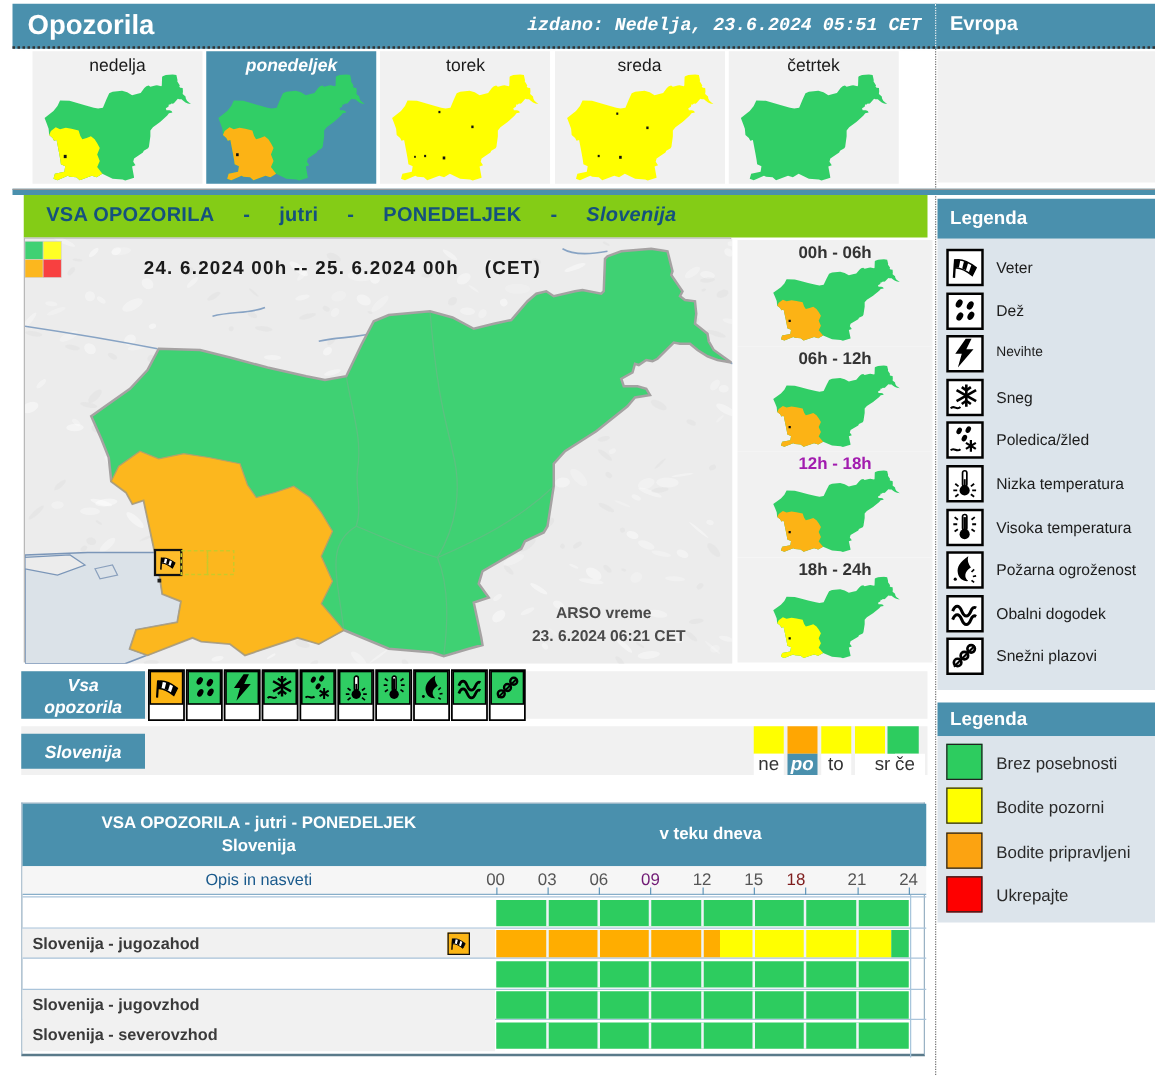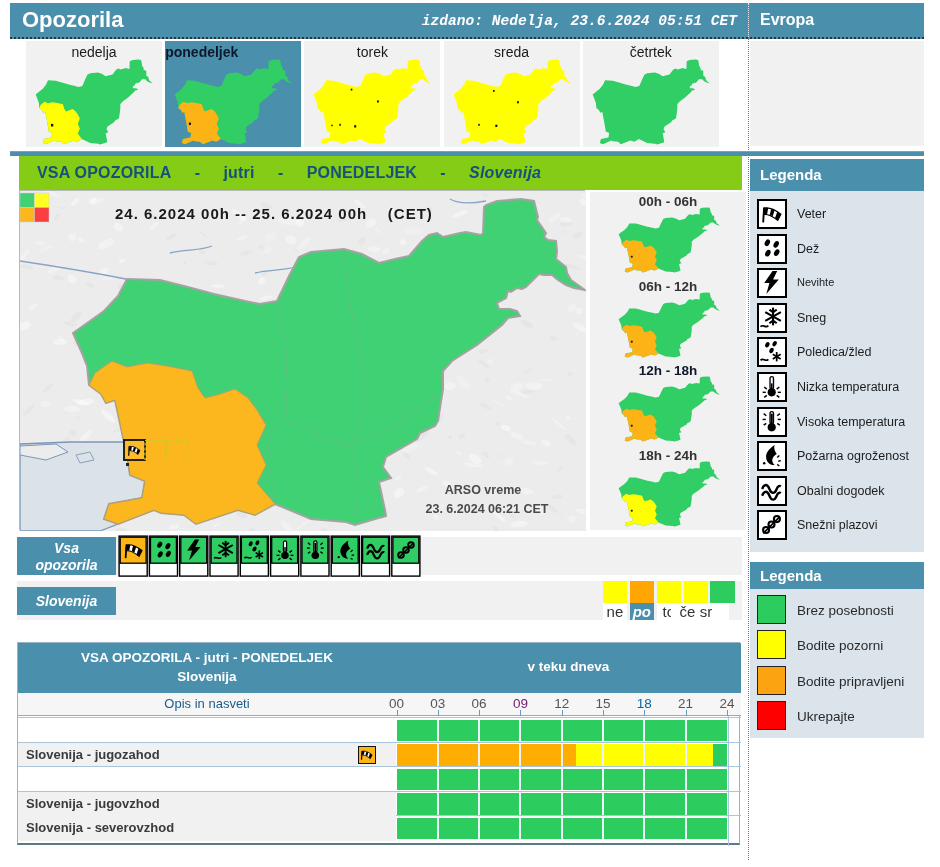--- a/index.html
+++ b/index.html
@@ -16,21 +16,21 @@
 </div>
 <div class="abs" style="left:26.0px;top:41px;width:136px;height:106px;background:#f1f1f1">
 <div style="text-align:center;font-size:14px;padding-top:3px;color:#1a1a1a">nedelja</div>
 <div class="abs" style="left:9px;top:18px"><svg width="118" height="86" viewBox="50 6 516 330" preserveAspectRatio="none">
           <polygon points="107,88 140,89 164,95 194,103 225,110 240,113 257,110 269,85 279,66 291,61 324,58 342,63 359,72 375,68 389,65 402,50 409,44 417,42 423,46 440,42 446,41 461,44 463,42 464,16 466,14 477,10 501,8 514,10 518,26 517,29 526,42 524,46 528,49 536,50 537,60 536,68 546,76 547,82 551,89 558,94 565,99 554,97 546,94 538,89 532,84 524,84 519,83 506,96 502,98 497,97 491,101 488,100 486,107 477,112 479,118 490,118 497,120 500,125 488,127 482,134 462,150 457,154 432,170 423,180 423,198 418,230 415,235 400,242 397,248 366,266 363,276 371,287 359,291 365,319 366,325 355,328 335,334 326,331 291,328 255,313 235,324 218,319 176,333 164,324 141,322 134,319 98,333 84,328 89,313 122,307 125,290 110,284 108,271 104,251 95,209 86,212 81,203 69,194 67,175 61,160 53,142 84,120 98,105" fill="#31ce66"></polygon>
           <polygon points="172,180 147,175 127,172 107,176 92,170 75,182 69,194 81,203 86,212 95,209 104,251 108,271 110,284 125,290 122,307 89,313 84,328 98,333 134,319 141,322 164,324 176,333 218,319 235,324 255,313 237,292 246,274 237,254 246,234 237,219 228,207 215,198 200,203 185,207 178,197" fill="#ffff00"></polygon>
           <rect x="120" y="255" width="10" height="10" fill="#111"></rect>
         </svg></div>
 </div>
 <div class="abs" style="left:165.2px;top:41px;width:136px;height:106px;background:#4a90ad">
-<div style="font-size:14px;padding-top:3px;color:#0f172a;font-weight:bold;">ponedeljek</div>
+<div style="text-align:center;font-size:14px;padding-top:3px;color:#ffffff;font-weight:bold;font-style:italic">ponedeljek</div>
 <div class="abs" style="left:9px;top:18px"><svg width="118" height="86" viewBox="50 6 516 330" preserveAspectRatio="none">
           <polygon points="107,88 140,89 164,95 194,103 225,110 240,113 257,110 269,85 279,66 291,61 324,58 342,63 359,72 375,68 389,65 402,50 409,44 417,42 423,46 440,42 446,41 461,44 463,42 464,16 466,14 477,10 501,8 514,10 518,26 517,29 526,42 524,46 528,49 536,50 537,60 536,68 546,76 547,82 551,89 558,94 565,99 554,97 546,94 538,89 532,84 524,84 519,83 506,96 502,98 497,97 491,101 488,100 486,107 477,112 479,118 490,118 497,120 500,125 488,127 482,134 462,150 457,154 432,170 423,180 423,198 418,230 415,235 400,242 397,248 366,266 363,276 371,287 359,291 365,319 366,325 355,328 335,334 326,331 291,328 255,313 235,324 218,319 176,333 164,324 141,322 134,319 98,333 84,328 89,313 122,307 125,290 110,284 108,271 104,251 95,209 86,212 81,203 69,194 67,175 61,160 53,142 84,120 98,105" fill="#31ce66"></polygon>
           <polygon points="172,180 147,175 127,172 107,176 92,170 75,182 69,194 81,203 86,212 95,209 104,251 108,271 110,284 125,290 122,307 89,313 84,328 98,333 134,319 141,322 164,324 176,333 218,319 235,324 255,313 237,292 246,274 237,254 246,234 237,219 228,207 215,198 200,203 185,207 178,197" fill="#fcb315"></polygon>
           <rect x="115" y="250" width="9" height="9" fill="#111"></rect>
         </svg></div>
 </div>
 <div class="abs" style="left:304.4px;top:41px;width:136px;height:106px;background:#f1f1f1">
 <div style="text-align:center;font-size:14px;padding-top:3px;color:#1a1a1a">torek</div>
 <div class="abs" style="left:9px;top:18px"><svg width="118" height="86" viewBox="50 6 516 330" preserveAspectRatio="none">
           <polygon points="107,88 140,89 164,95 194,103 225,110 240,113 257,110 269,85 279,66 291,61 324,58 342,63 359,72 375,68 389,65 402,50 409,44 417,42 423,46 440,42 446,41 461,44 463,42 464,16 466,14 477,10 501,8 514,10 518,26 517,29 526,42 524,46 528,49 536,50 537,60 536,68 546,76 547,82 551,89 558,94 565,99 554,97 546,94 538,89 532,84 524,84 519,83 506,96 502,98 497,97 491,101 488,100 486,107 477,112 479,118 490,118 497,120 500,125 488,127 482,134 462,150 457,154 432,170 423,180 423,198 418,230 415,235 400,242 397,248 366,266 363,276 371,287 359,291 365,319 366,325 355,328 335,334 326,331 291,328 255,313 235,324 218,319 176,333 164,324 141,322 134,319 98,333 84,328 89,313 122,307 125,290 110,284 108,271 104,251 95,209 86,212 81,203 69,194 67,175 61,160 53,142 84,120 98,105" fill="#ffff00"></polygon>
@@ -465,21 +465,21 @@
 </div>
 <div class="abs" style="left:590px;top:276.5px;width:156px;height:84.5px;background:#f1f1f1">
 <div style="text-align:center;font-size:13.5px;font-weight:bold;color:#333;padding-top:2px">06h - 12h</div>
 <div class="abs" style="left:28px;top:15px"><svg width="102" height="66" viewBox="50 6 516 330" preserveAspectRatio="none">
           <polygon points="107,88 140,89 164,95 194,103 225,110 240,113 257,110 269,85 279,66 291,61 324,58 342,63 359,72 375,68 389,65 402,50 409,44 417,42 423,46 440,42 446,41 461,44 463,42 464,16 466,14 477,10 501,8 514,10 518,26 517,29 526,42 524,46 528,49 536,50 537,60 536,68 546,76 547,82 551,89 558,94 565,99 554,97 546,94 538,89 532,84 524,84 519,83 506,96 502,98 497,97 491,101 488,100 486,107 477,112 479,118 490,118 497,120 500,125 488,127 482,134 462,150 457,154 432,170 423,180 423,198 418,230 415,235 400,242 397,248 366,266 363,276 371,287 359,291 365,319 366,325 355,328 335,334 326,331 291,328 255,313 235,324 218,319 176,333 164,324 141,322 134,319 98,333 84,328 89,313 122,307 125,290 110,284 108,271 104,251 95,209 86,212 81,203 69,194 67,175 61,160 53,142 84,120 98,105" fill="#31ce66"></polygon>
           <polygon points="172,180 147,175 127,172 107,176 92,170 75,182 69,194 81,203 86,212 95,209 104,251 108,271 110,284 125,290 122,307 89,313 84,328 98,333 134,319 141,322 164,324 176,333 218,319 235,324 255,313 237,292 246,274 237,254 246,234 237,219 228,207 215,198 200,203 185,207 178,197" fill="#fcb315"></polygon>
           <rect x="115" y="250" width="9" height="9" fill="#111"></rect>
         </svg></div>
 </div>
 <div class="abs" style="left:590px;top:361.0px;width:156px;height:84.5px;background:#f1f1f1">
-<div style="text-align:center;font-size:13.5px;font-weight:bold;color:#0f172a;padding-top:2px">12h - 18h</div>
+<div style="text-align:center;font-size:13.5px;font-weight:bold;color:#a21caf;padding-top:2px">12h - 18h</div>
 <div class="abs" style="left:28px;top:15px"><svg width="102" height="66" viewBox="50 6 516 330" preserveAspectRatio="none">
           <polygon points="107,88 140,89 164,95 194,103 225,110 240,113 257,110 269,85 279,66 291,61 324,58 342,63 359,72 375,68 389,65 402,50 409,44 417,42 423,46 440,42 446,41 461,44 463,42 464,16 466,14 477,10 501,8 514,10 518,26 517,29 526,42 524,46 528,49 536,50 537,60 536,68 546,76 547,82 551,89 558,94 565,99 554,97 546,94 538,89 532,84 524,84 519,83 506,96 502,98 497,97 491,101 488,100 486,107 477,112 479,118 490,118 497,120 500,125 488,127 482,134 462,150 457,154 432,170 423,180 423,198 418,230 415,235 400,242 397,248 366,266 363,276 371,287 359,291 365,319 366,325 355,328 335,334 326,331 291,328 255,313 235,324 218,319 176,333 164,324 141,322 134,319 98,333 84,328 89,313 122,307 125,290 110,284 108,271 104,251 95,209 86,212 81,203 69,194 67,175 61,160 53,142 84,120 98,105" fill="#31ce66"></polygon>
           <polygon points="172,180 147,175 127,172 107,176 92,170 75,182 69,194 81,203 86,212 95,209 104,251 108,271 110,284 125,290 122,307 89,313 84,328 98,333 134,319 141,322 164,324 176,333 218,319 235,324 255,313 237,292 246,274 237,254 246,234 237,219 228,207 215,198 200,203 185,207 178,197" fill="#fcb315"></polygon>
           <rect x="115" y="250" width="9" height="9" fill="#111"></rect>
         </svg></div>
 </div>
 <div class="abs" style="left:590px;top:445.5px;width:156px;height:84.5px;background:#f1f1f1">
 <div style="text-align:center;font-size:13.5px;font-weight:bold;color:#333;padding-top:2px">18h - 24h</div>
 <div class="abs" style="left:28px;top:15px"><svg width="102" height="66" viewBox="50 6 516 330" preserveAspectRatio="none">
           <polygon points="107,88 140,89 164,95 194,103 225,110 240,113 257,110 269,85 279,66 291,61 324,58 342,63 359,72 375,68 389,65 402,50 409,44 417,42 423,46 440,42 446,41 461,44 463,42 464,16 466,14 477,10 501,8 514,10 518,26 517,29 526,42 524,46 528,49 536,50 537,60 536,68 546,76 547,82 551,89 558,94 565,99 554,97 546,94 538,89 532,84 524,84 519,83 506,96 502,98 497,97 491,101 488,100 486,107 477,112 479,118 490,118 497,120 500,125 488,127 482,134 462,150 457,154 432,170 423,180 423,198 418,230 415,235 400,242 397,248 366,266 363,276 371,287 359,291 365,319 366,325 355,328 335,334 326,331 291,328 255,313 235,324 218,319 176,333 164,324 141,322 134,319 98,333 84,328 89,313 122,307 125,290 110,284 108,271 104,251 95,209 86,212 81,203 69,194 67,175 61,160 53,142 84,120 98,105" fill="#31ce66"></polygon>
@@ -616,21 +616,21 @@
 <div class="abs" style="left:0;top:6px;width:99px;height:28px;background:#4a90ad;color:#fff;font-weight:bold;font-style:italic;font-size:14px;text-align:center;line-height:28px">Slovenija</div>
 <div class="abs" style="left:585.8px;top:0;width:24.3px;height:22.1px;background:#ffff00"></div>
       <div class="abs" style="left:585.8px;top:22.1px;width:24.3px;height:17px;background:#fff;color:#333;font-size:15px;text-align:center;line-height:17px">ne</div>
       <div class="abs" style="left:612.7px;top:0;width:24.3px;height:22.1px;background:#ffa602"></div>
       <div class="abs" style="left:612.7px;top:22.1px;width:24.3px;height:17px;background:#4a90ad;color:#fff;font-weight:bold;font-style:italic;font-size:15px;text-align:center;line-height:17px">po</div>
       <div class="abs" style="left:639.6px;top:0;width:24.3px;height:22.1px;background:#ffff00"></div>
       <div class="abs" style="left:639.6px;top:22.1px;width:24.3px;height:17px;background:#fff;color:#333;font-size:15px;text-align:center;line-height:17px">to</div>
       <div class="abs" style="left:666.5px;top:0;width:24.3px;height:22.1px;background:#ffff00"></div>
       <div class="abs" style="left:666.5px;top:22.1px;width:45px;height:17px;background:#fff;color:#333;font-size:15px;text-align:center;line-height:17px">sr</div>
       <div class="abs" style="left:693.4px;top:0;width:24.3px;height:22.1px;background:#2dcc5f"></div>
-      <div class="abs" style="left:654px;top:22.1px;width:24.3px;height:17px;background:#fff;color:#333;font-size:15px;text-align:right;line-height:17px">če</div>
+      <div class="abs" style="left:699px;top:22.1px;width:24.3px;height:17px;background:#fff;color:#333;font-size:15px;text-align:left;line-height:17px">če</div>
 </div>
 <div class="abs" style="left:17px;top:642px;width:723px;height:203px;border:1px solid #9ab2c4;border-bottom:2px solid #5a7a8a">
       <div class="abs" style="left:0;top:0;width:723px;height:50px;background:#4a90ad;color:#fff;font-weight:bold;font-size:13.5px">
 <div class="abs" style="left:0;top:7px;width:378px;text-align:center">VSA OPOZORILA - jutri - PONEDELJEK</div>
 <div class="abs" style="left:0;top:26px;width:378px;text-align:center">Slovenija</div>
 <div class="abs" style="left:378px;top:16px;width:345px;text-align:center">v teku dneva</div>
 </div>
       <div class="abs" style="left:0;top:50px;width:723px;height:23px;background:#f6f6f6;border-bottom:1px solid #88aec9">
 <div class="abs" style="left:0;top:3px;width:378px;text-align:center;font-size:13px;color:#1a5a8c">Opis in nasveti</div>
 <div class="abs" style="left:363.5px;top:3px;width:30px;text-align:center;font-size:13.5px;color:#555">00</div>
@@ -638,21 +638,21 @@
         <div class="abs" style="left:404.8px;top:3px;width:30px;text-align:center;font-size:13.5px;color:#555">03</div>
         <div class="abs" style="left:419.8px;top:17px;width:1px;height:6px;background:#6699bb"></div>
         <div class="abs" style="left:446.1px;top:3px;width:30px;text-align:center;font-size:13.5px;color:#555">06</div>
         <div class="abs" style="left:461.1px;top:17px;width:1px;height:6px;background:#6699bb"></div>
         <div class="abs" style="left:487.4px;top:3px;width:30px;text-align:center;font-size:13.5px;color:#701a75">09</div>
         <div class="abs" style="left:502.4px;top:17px;width:1px;height:6px;background:#6699bb"></div>
         <div class="abs" style="left:528.7px;top:3px;width:30px;text-align:center;font-size:13.5px;color:#555">12</div>
         <div class="abs" style="left:543.7px;top:17px;width:1px;height:6px;background:#6699bb"></div>
         <div class="abs" style="left:570.0px;top:3px;width:30px;text-align:center;font-size:13.5px;color:#555">15</div>
         <div class="abs" style="left:585.0px;top:17px;width:1px;height:6px;background:#6699bb"></div>
-        <div class="abs" style="left:611.3px;top:3px;width:30px;text-align:center;font-size:13.5px;color:#0369a1">18</div>
+        <div class="abs" style="left:611.3px;top:3px;width:30px;text-align:left;font-size:13.5px;color:#7f1d1d">18</div>
         <div class="abs" style="left:626.3px;top:17px;width:1px;height:6px;background:#6699bb"></div>
         <div class="abs" style="left:652.6px;top:3px;width:30px;text-align:center;font-size:13.5px;color:#555">21</div>
         <div class="abs" style="left:667.6px;top:17px;width:1px;height:6px;background:#6699bb"></div>
         <div class="abs" style="left:693.9px;top:3px;width:30px;text-align:center;font-size:13.5px;color:#555">24</div>
         <div class="abs" style="left:708.9px;top:17px;width:1px;height:6px;background:#6699bb"></div>
 </div>
       <div class="abs" style="left:0;top:74.0px;width:723px;height:24.56px;border-top:1px solid #aac4da">
         <div class="abs" style="left:378.5px;top:1.5px;width:330.5px;height:21.8px;background:#2dcc5f"></div>
         <div class="abs" style="left:418.8px;top:1.5px;width:2px;height:21.8px;background:#eef3f7"></div>
         <div class="abs" style="left:460.1px;top:1.5px;width:2px;height:21.8px;background:#eef3f7"></div>

